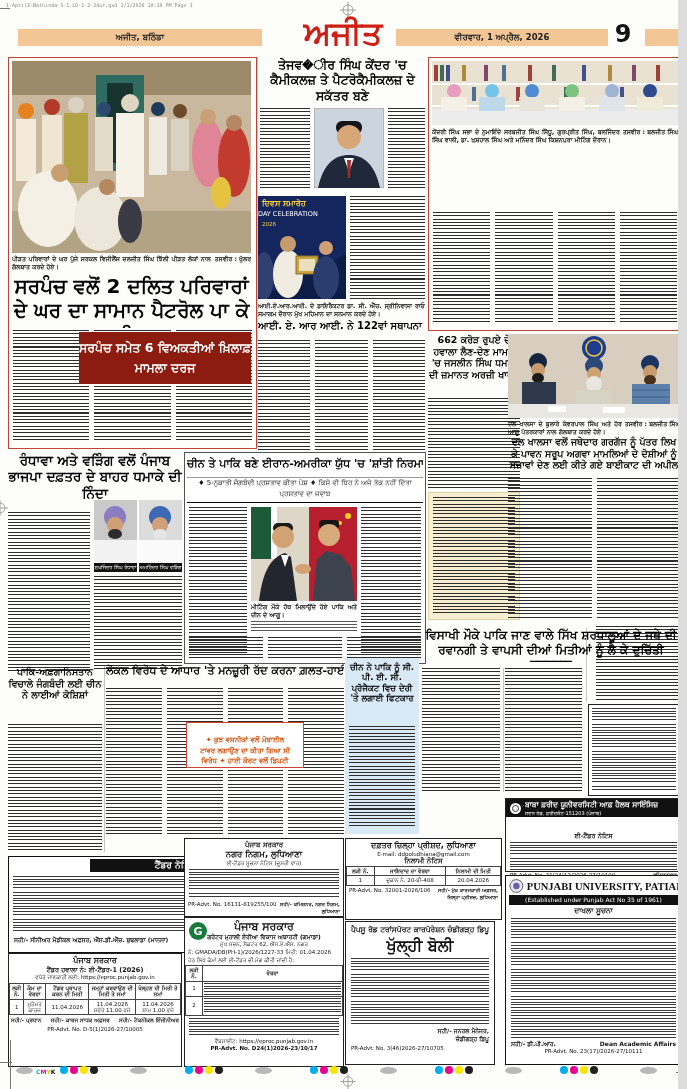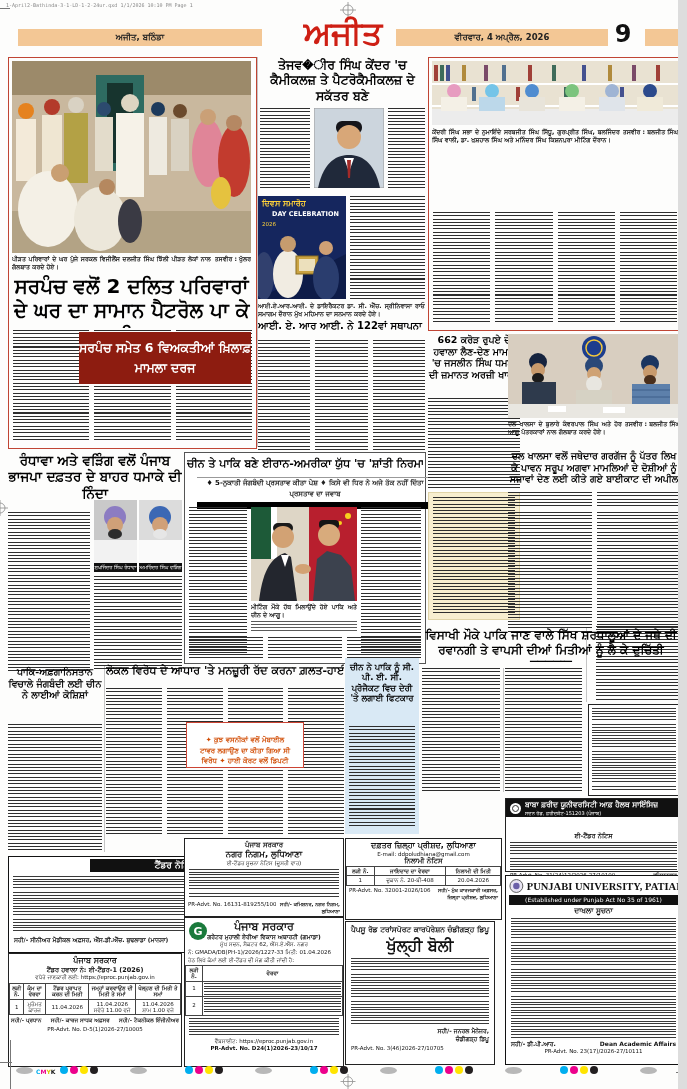--- a/index.html
+++ b/index.html
@@ -36,21 +36,21 @@
 
   <div class="abs" style="left:6px;top:2px;width:430px;height:8px;font-size:5px;color:#888;font-family:'DejaVu Sans Mono',monospace">1-April2-Bathinda-3-1-LD-1-2-24ur.qxd  1/1/2026  10:10 PM  Page 1</div>
   <svg class="abs" style="left:340px;top:2px" width="16" height="16" viewBox="0 0 16 16">
       <circle cx="8" cy="8" r="5" fill="none" stroke="#8a8a8a" stroke-width="0.8"></circle>
       <path d="M8 0V16M0 8H16" stroke="#8a8a8a" stroke-width="0.8"></path>
     </svg>
   <div class="cornerline" style="left:0;top:8px;width:10px;height:1px"></div>
 
   <div class="abs peach bar" style="left:18px;top:29px;width:244px;height:17px">ਅਜੀਤ, ਬਠਿੰਡਾ</div>
   <div class="abs ctr" style="left:278px;top:12px;width:130px;height:42px;font-size:32px;font-weight:bold;color:#ce1f14;line-height:42px">ਅਜੀਤ</div>
-  <div class="abs peach bar" style="left:396px;top:29px;width:212px;height:17px">ਵੀਰਵਾਰ, 4 ਅਪ੍ਰੈਲ, 2026</div>
+  <div class="abs peach bar" style="left:396px;top:29px;width:212px;height:17px">ਵੀਰਵਾਰ, 1 ਅਪ੍ਰੈਲ, 2026</div>
   <div class="abs ctr" style="left:608px;top:20px;width:30px;height:28px;font-size:24px;font-weight:bold">9</div>
   <div class="abs peach" style="left:645px;top:29px;width:42px;height:17px"></div>
 
   <div class="vr" style="left:257px;top:57px;height:390px"></div>
   <div class="vr" style="left:104px;top:666px;height:186px"></div>
   <div class="vr" style="left:503px;top:668px;height:124px"></div>
   <div class="vr" style="left:586px;top:628px;height:74px"></div>
 
   <div class="abs rb" style="left:8px;top:57px;width:247px;height:390px">
     <svg class="abs" style="left:3px;top:3px" width="239" height="192" viewBox="0 0 239 192">
@@ -122,21 +122,21 @@
         <polygon points="0,103 88,58 88,103" fill="#0e1c48"></polygon>
         <ellipse cx="6" cy="80" rx="10" ry="24" fill="#31406e"></ellipse>
         <ellipse cx="30" cy="78" rx="15" ry="24" fill="#f1ece2"></ellipse>
           <circle cx="30" cy="48" r="8" fill="#c69c6e"></circle>
         <rect x="38" y="60" width="22" height="18" fill="#caa342" stroke="#8a6d20"></rect>
           <rect x="41" y="63" width="16" height="12" fill="#ece0bc"></rect>
         <ellipse cx="68" cy="82" rx="13" ry="22" fill="#2a3d6e"></ellipse>
           <circle cx="68" cy="52" r="7" fill="#cfa075"></circle>
       </svg>
       <div class="abs nw" style="left:4px;top:3px;width:82px;font-size:8px;font-weight:bold;color:#ffd23a">ਦਿਵਸ ਸਮਾਰੋਹ</div>
-      <div class="abs nw" style="left:14px;top:14px;width:82px;font-size:6.5px;font-weight:bold;color:#fff">DAY CELEBRATION</div>
+      <div class="abs nw" style="left:0;top:14px;width:82px;font-size:6.5px;font-weight:normal;color:#fff">DAY CELEBRATION</div>
       <div class="abs nw" style="left:4px;top:25px;font-size:5.5px;color:#ffd23a">2026</div>
     </div>
     <div class="abs gk" style="left:92px;top:0;width:75px;height:103px"></div>
     <div class="abs cap" style="left:0;top:106px;width:167px;height:16px">ਆਈ.ਏ.ਆਰ.ਆਈ. ਦੇ ਡਾਇਰੈਕਟਰ ਡਾ. ਸੀ. ਐੱਚ. ਸ੍ਰੀਨਿਵਾਸਾ ਰਾਓ ਸਮਾਗਮ ਦੌਰਾਨ ਮੁੱਖ ਮਹਿਮਾਨ ਦਾ ਸਨਮਾਨ ਕਰਦੇ ਹੋਏ।</div>
     <div class="abs hl nw" style="left:0;top:124px;width:167px;height:16px;font-size:10px">ਆਈ. ਏ. ਆਰ ਆਈ. ਨੇ 122ਵਾਂ ਸਥਾਪਨਾ ਦਿਵਸ ਮਨਾਇਆ</div>
     <div class="abs" style="left:0;top:144px;width:167px;height:114px">
       <div class="cols">
           <div class="gk"></div>
           <div class="gk"></div>
           <div class="gk"></div>
@@ -217,21 +217,21 @@
             <rect y="40" width="43" height="23" fill="#fafafa"></rect>
           </svg>
         <div class="nw ctr" style="position:absolute;left:0;bottom:0;width:43px;height:9px;background:#111;color:#fff;font-size:5px;line-height:9px;overflow:hidden">ਅਮਰਿੰਦਰ ਸਿੰਘ ਵੜਿੰਗ</div>
       </div>
     </div>
     <div class="abs gk" style="left:86px;top:124px;width:88px;height:96px"></div>
   </div>
 
   <div class="abs" style="left:184px;top:452px;width:240px;height:210px;border:1px solid #555;background:#fff">
     <div class="abs hl nw" style="left:2px;top:4px;width:236px;height:18px;font-size:11px">ਚੀਨ ਤੇ ਪਾਕਿ ਬਣੇ ਈਰਾਨ-ਅਮਰੀਕਾ ਯੁੱਧ 'ਚ 'ਸ਼ਾਂਤੀ ਨਿਰਮਾਤਾ'</div>
-    <div class="abs ctr" style="left:12px;top:24px;width:236px;height:24px;border-top:1px solid #999;border-bottom:7px solid #000000;font-size:7px;font-weight:bold;line-height:1.6;color:#222;overflow:hidden">
+    <div class="abs ctr" style="left:2px;top:24px;width:236px;height:24px;border-top:1px solid #999;border-bottom:1px solid #000000;font-size:7px;font-weight:normal;line-height:1.6;color:#222;overflow:hidden">
       <span style="color:#111">♦ 5-ਨੁਕਾਤੀ ਜੰਗਬੰਦੀ ਪ੍ਰਸਤਾਵ ਕੀਤਾ ਪੇਸ਼</span>
       <span>♦ ਕਿਸੇ ਵੀ ਧਿਰ ਨੇ ਅਜੇ ਤੱਕ ਨਹੀਂ ਦਿੱਤਾ ਪ੍ਰਸਤਾਵ ਦਾ ਜਵਾਬ</span>
     </div>
     <div class="abs gk" style="left:4px;top:54px;width:58px;height:148px"></div>
     <svg class="abs" style="left:66px;top:54px" width="106" height="94" viewBox="0 0 106 94">
       <rect width="106" height="94" fill="#ded6c6"></rect>
       <rect x="58" width="48" height="94" fill="#b81f2e"></rect>
       <circle cx="97" cy="9" r="3" fill="#f7d11e"></circle>
         <circle cx="89" cy="16" r="2" fill="#f7d11e"></circle>
       <rect width="26" height="52" fill="#1d5a38"></rect>
@@ -285,21 +285,21 @@
         <line x1="124" y1="56" x2="162" y2="56" stroke="#3f5f8a"></line>
         <line x1="124" y1="63" x2="162" y2="63" stroke="#3f5f8a"></line>
       <rect y="70" width="172" height="14" fill="#e9e7e1"></rect>
         <rect x="40" y="72" width="18" height="6" fill="#fff"></rect>
         <rect x="95" y="73" width="22" height="6" fill="#fff"></rect>
     </svg>
     <div style="display:flex;margin-top:2px;height:16px">
       <div class="cap" style="flex:1">ਦਲ ਖਾਲਸਾ ਦੇ ਬੁਲਾਰੇ ਕੰਵਰਪਾਲ ਸਿੰਘ ਅਤੇ ਹੋਰ ਆਗੂ ਪੱਤਰਕਾਰਾਂ ਨਾਲ ਗੱਲਬਾਤ ਕਰਦੇ ਹੋਏ।</div>
       <div class="cap nw" style="margin-left:3px">ਤਸਵੀਰ : ਬਲਜੀਤ ਸਿੰਘ</div>
     </div>
-    <div class="hl" style="font-size:9.5px;height:38px;margin-top:14px">ਦਲ ਖਾਲਸਾ ਵਲੋਂ ਜਥੇਦਾਰ ਗਰਗੱਜ ਨੂੰ ਪੱਤਰ ਲਿਖ ਕੇ ਪਾਵਨ ਸਰੂਪ ਅਗਵਾ ਮਾਮਲਿਆਂ ਦੇ ਦੋਸ਼ੀਆਂ ਨੂੰ ਸਜ਼ਾਵਾਂ ਦੇਣ ਲਈ ਕੀਤੇ ਗਏ ਬਾਈਕਾਟ ਦੀ ਅਪੀਲ</div>
+    <div class="hl" style="font-size:9.5px;height:38px;margin-top:0">ਦਲ ਖਾਲਸਾ ਵਲੋਂ ਜਥੇਦਾਰ ਗਰਗੱਜ ਨੂੰ ਪੱਤਰ ਲਿਖ ਕੇ ਪਾਵਨ ਸਰੂਪ ਅਗਵਾ ਮਾਮਲਿਆਂ ਦੇ ਦੋਸ਼ੀਆਂ ਨੂੰ ਸਜ਼ਾਵਾਂ ਦੇਣ ਲਈ ਕੀਤੇ ਗਏ ਬਾਈਕਾਟ ਦੀ ਅਪੀਲ</div>
     <div style="margin-top:4px;height:140px">
       <div class="cols">
           <div class="gk"></div>
           <div class="gk"></div>
         </div>
     </div>
   </div>
   <div class="abs gk" style="left:596px;top:626px;width:84px;height:76px"></div>
 
   <div class="abs" style="left:8px;top:664px;width:94px;height:190px">

